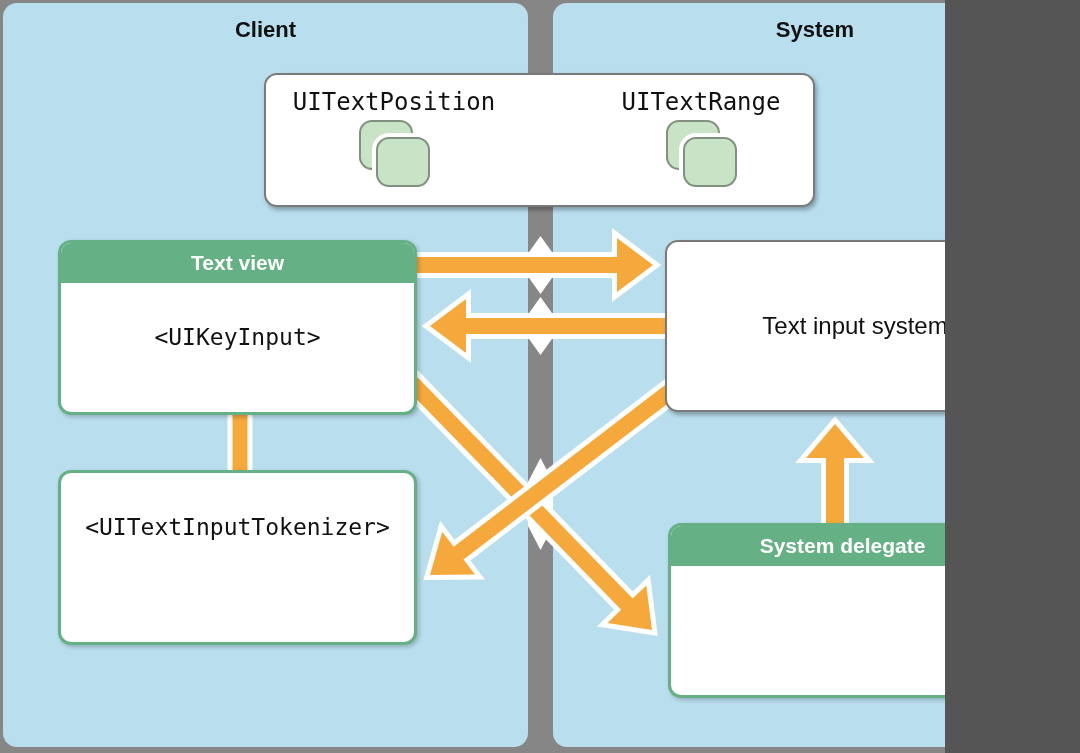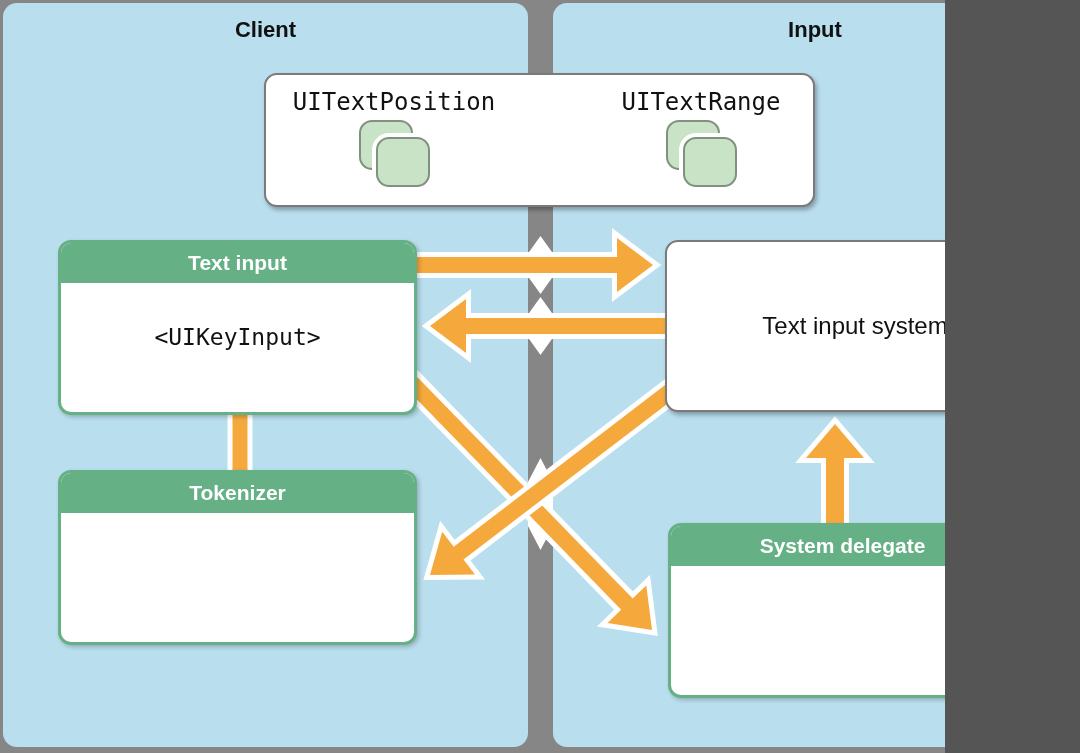--- a/index.html
+++ b/index.html
@@ -73,21 +73,21 @@
 </style>
 </head>
 <body>
 
 <div class="canvas">
 
   <div class="panel panel-client">
     <div class="panel-title">Client</div>
   </div>
   <div class="panel panel-system">
-    <div class="panel-title">Input</div>
+    <div class="panel-title">System</div>
   </div>
 
   <div class="divider"></div>
   <div class="notch notch-1"></div>
   <div class="notch notch-2"></div>
   <div class="notch notch-3"></div>
 
   <svg id="arrow-layer" class="arrow-layer" viewBox="0 0 1080 753">
       <polygon points="410,273 617,273 617,292 653,265 617,238 617,257 410,257" fill="#ffffff" stroke="#ffffff" stroke-width="10" stroke-linejoin="miter" stroke-miterlimit="8"></polygon>
       <polygon points="410,273 617,273 617,292 653,265 617,238 617,257 410,257" fill="#f5a93d"></polygon>
@@ -97,28 +97,30 @@
       <polygon points="406.3,388.6 621.2,609.8 607.5,623 652,630 646.3,585.4 632.7,598.6 417.7,377.4" fill="#f5a93d"></polygon>
       <polygon points="667.1,383.6 453.7,546.8 442.2,531.7 430,575 475,574.6 463.5,559.5 676.9,396.4" fill="#ffffff" stroke="#ffffff" stroke-width="10" stroke-linejoin="miter" stroke-miterlimit="8"></polygon>
       <polygon points="667.1,383.6 453.7,546.8 442.2,531.7 430,575 475,574.6 463.5,559.5 676.9,396.4" fill="#f5a93d"></polygon>
       <polygon points="232.5,408 232.5,476 247.5,476 247.5,408" fill="#ffffff" stroke="#ffffff" stroke-width="10" stroke-linejoin="miter" stroke-miterlimit="8"></polygon>
       <polygon points="232.5,408 232.5,476 247.5,476 247.5,408" fill="#f5a93d"></polygon>
       <polygon points="844,530 844,458 864,458 835,424 806,458 826,458 826,530" fill="#ffffff" stroke="#ffffff" stroke-width="10" stroke-linejoin="miter" stroke-miterlimit="8"></polygon>
       <polygon points="844,530 844,458 864,458 835,424 806,458 826,458 826,530" fill="#f5a93d"></polygon>
     </svg>
 
   <div class="gbox box-text-view">
-    <div class="gbox-header">Text input</div>
+    <div class="gbox-header">Text view</div>
     <div class="gbox-body">
       <div>&lt;UIKeyInput&gt;</div>
     </div>
   </div>
 
   <div class="gbox box-tokenizer">
-    <div class="gbox-header">Tokenizer</div>
+    <div class="gbox-body">
+      <div>&lt;UITextInputTokenizer&gt;</div>
+    </div>
   </div>
 
   <div class="wbox box-text-input-system">
     <div class="tis-label">Text input system</div>
   </div>
 
   <div class="gbox box-input-delegate">
     <div class="gbox-header">System delegate</div>
   </div>
 

